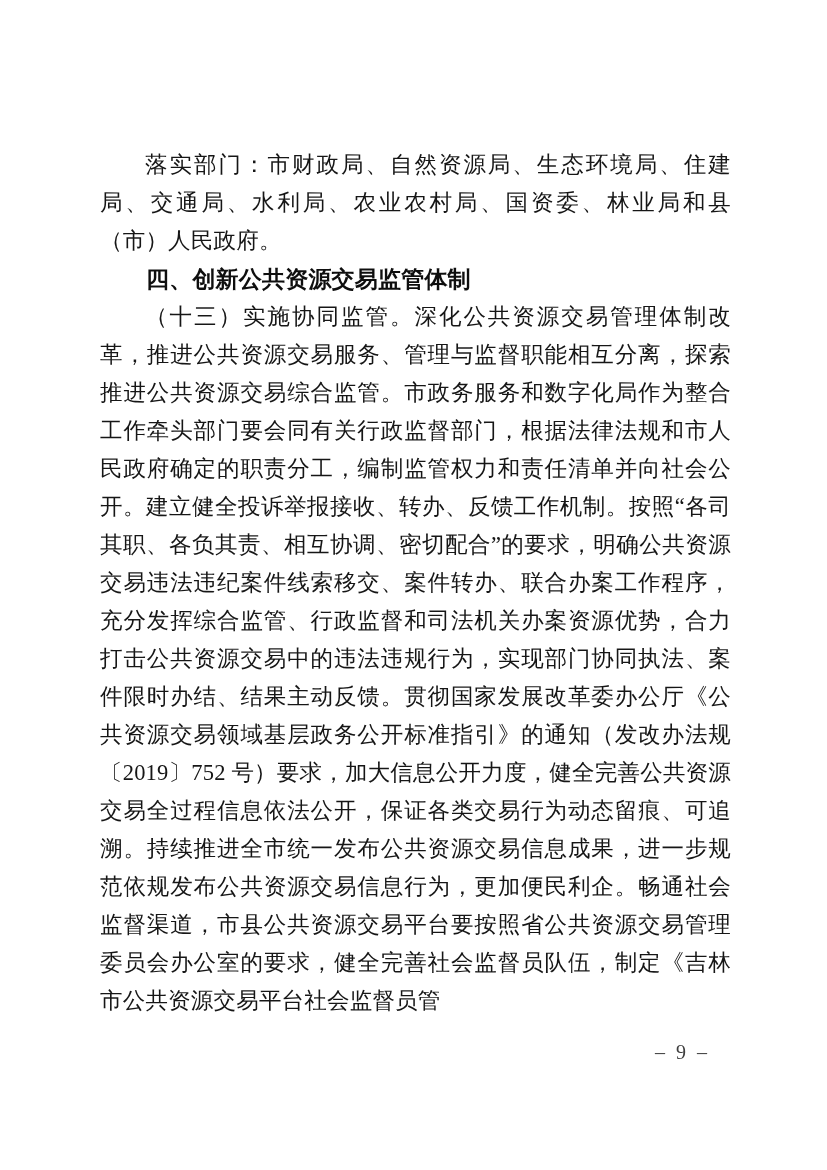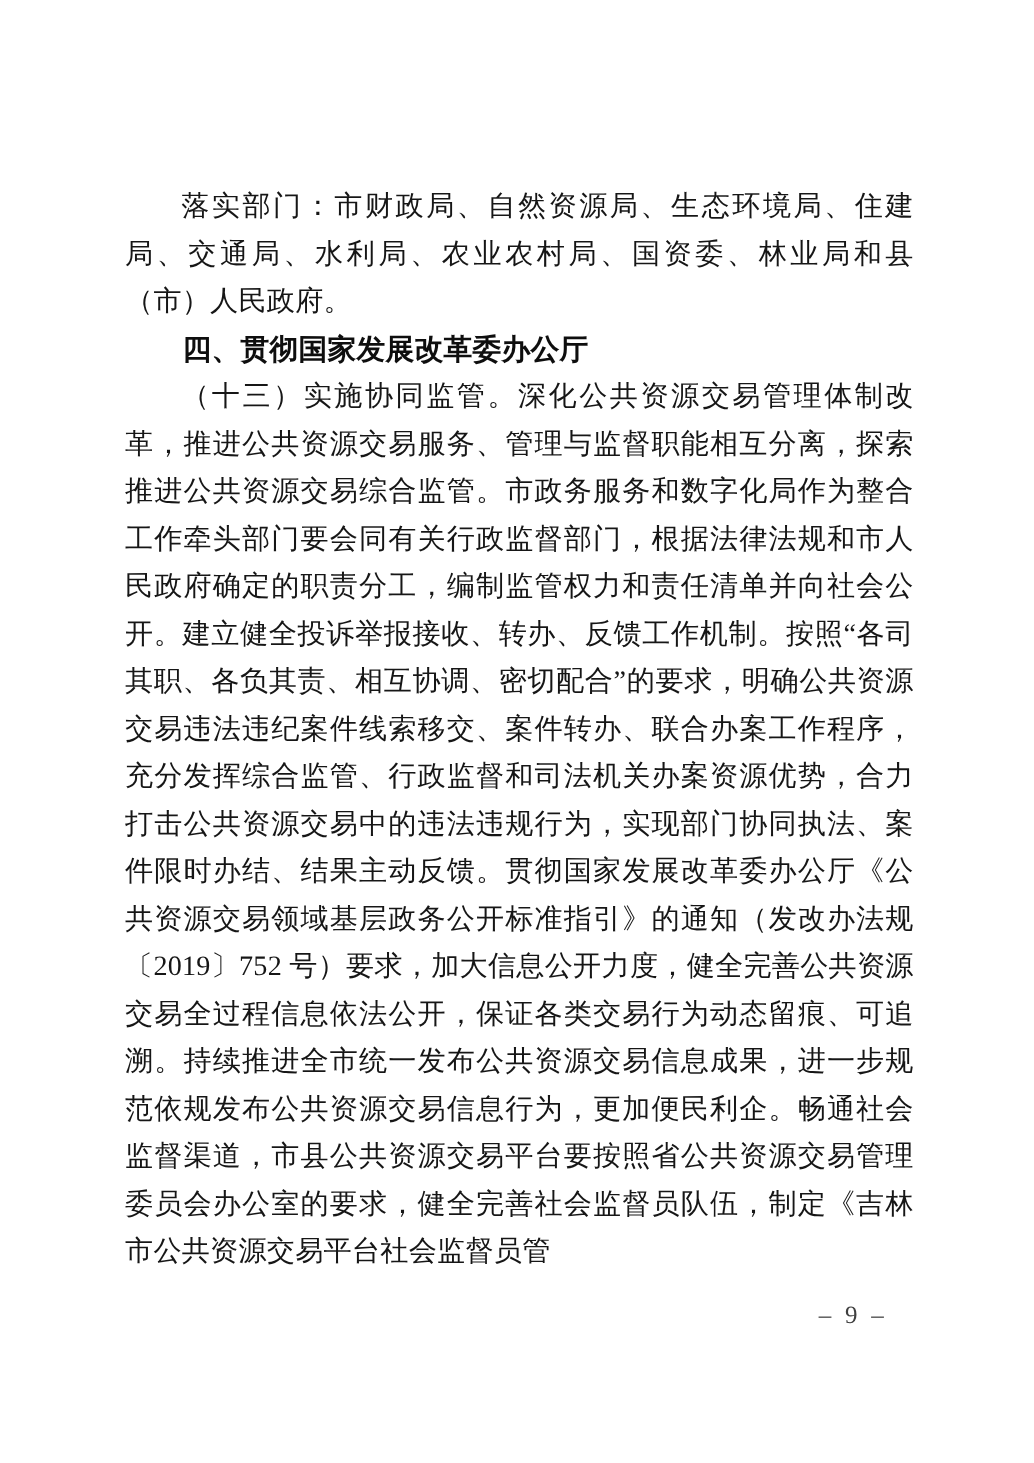--- a/index.html
+++ b/index.html
@@ -61,17 +61,17 @@
     font-family: "Liberation Serif", "DejaVu Serif", serif;
     white-space: pre;
   }
 </style>
 </head>
 <body>
 
 <div class="sheet">
   <div class="content">
     <p class="body-para">落实部门：市财政局、自然资源局、生态环境局、住建局、交通局、水利局、农业农村局、国资委、林业局和县（市）人民政府。</p>
-    <h2 class="section-heading">四、贯彻国家发展改革委办公厅</h2>
+    <h2 class="section-heading">四、创新公共资源交易监管体制</h2>
     <p class="body-para">（十三）实施协同监管。深化公共资源交易管理体制改革，推进公共资源交易服务、管理与监督职能相互分离，探索推进公共资源交易综合监管。市政务服务和数字化局作为整合工作牵头部门要会同有关行政监督部门，根据法律法规和市人民政府确定的职责分工，编制监管权力和责任清单并向社会公开。建立健全投诉举报接收、转办、反馈工作机制。按照“各司其职、各负其责、相互协调、密切配合”的要求，明确公共资源交易违法违纪案件线索移交、案件转办、联合办案工作程序，充分发挥综合监管、行政监督和司法机关办案资源优势，合力打击公共资源交易中的违法违规行为，实现部门协同执法、案件限时办结、结果主动反馈。贯彻国家发展改革委办公厅《公共资源交易领域基层政务公开标准指引》的通知（发改办法规〔2019〕752 号）要求，加大信息公开力度，健全完善公共资源交易全过程信息依法公开，保证各类交易行为动态留痕、可追溯。持续推进全市统一发布公共资源交易信息成果，进一步规范依规发布公共资源交易信息行为，更加便民利企。畅通社会监督渠道，市县公共资源交易平台要按照省公共资源交易管理委员会办公室的要求，健全完善社会监督员队伍，制定《吉林市公共资源交易平台社会监督员管</p>
   </div>
   <div class="page-number">– 9 –</div>
 </div>
 
 </body></html>

